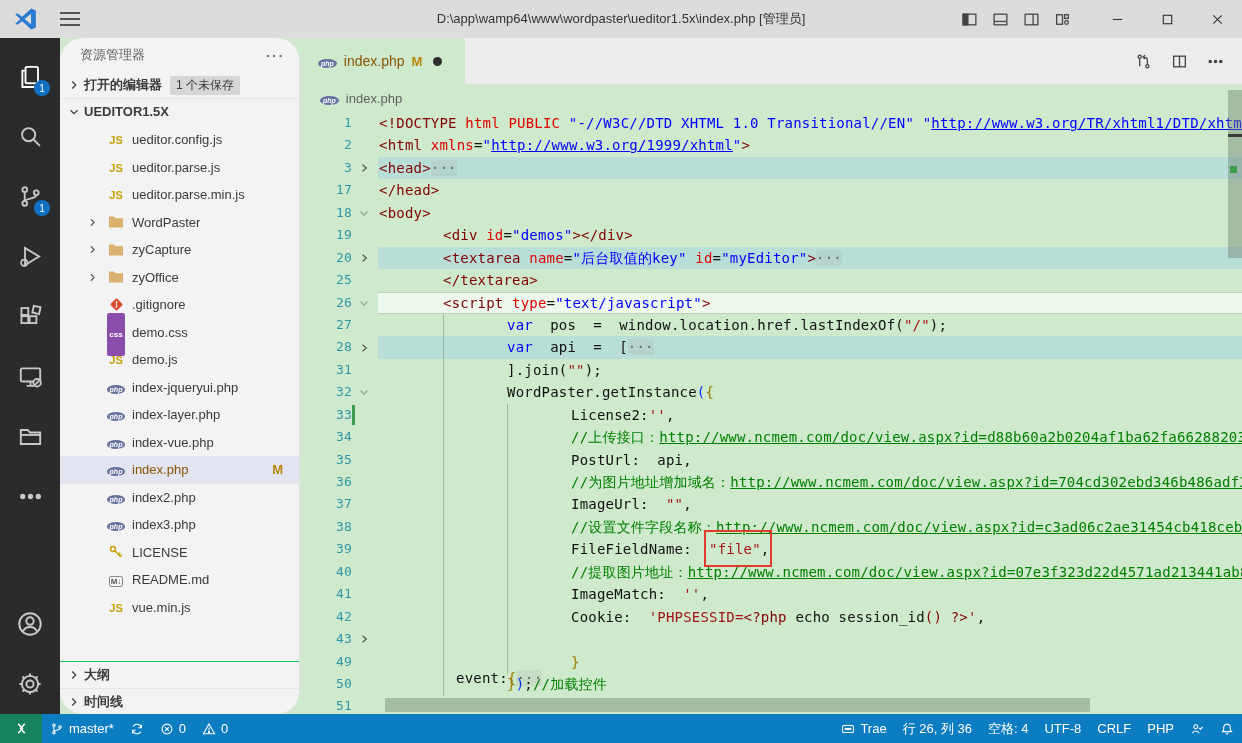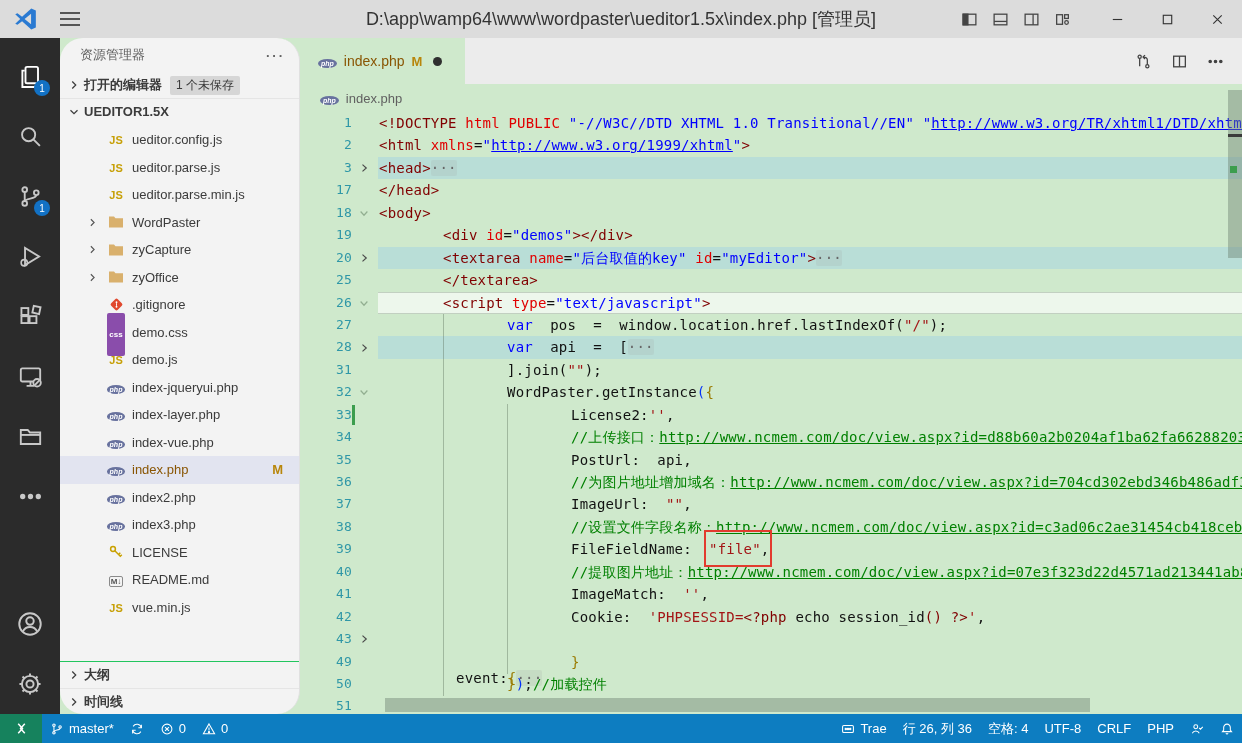--- a/index.html
+++ b/index.html
@@ -5,21 +5,21 @@
   * { margin:0; padding:0; box-sizing:border-box; }
   html,body { width:1242px; height:743px; overflow:hidden; }
   body { font-family:"Liberation Sans", sans-serif; }
   .app { position:relative; width:1242px; height:743px; background:#cfe9cc; overflow:hidden; }
 
   
   .titlebar { height:38px; background:#dcdcdc; display:flex; align-items:center; position:relative; }
   .tb-logo { margin-left:12px; display:flex; }
   .tb-menu { margin-left:22px; display:flex; flex-direction:column; gap:4px; cursor:pointer; }
   .tb-menu i { display:block; width:20px; height:2px; background:#555; }
-  .tb-title { position:absolute; left:50%; transform:translateX(-50%); font-size:18px; color:#333; white-space:nowrap; }
+  .tb-title { position:absolute; left:50%; transform:translateX(-50%); font-size:13px; color:#333; white-space:nowrap; }
   .tb-right { margin-left:auto; display:flex; align-items:center; }
   .layout-icons { display:flex; margin-right:14px; }
   .layout-icons .ic { width:31px; height:30px; display:flex; align-items:center; justify-content:center; color:#444; cursor:pointer; }
   .win-controls { display:flex; }
   .win-controls .wc { width:50px; height:38px; display:flex; align-items:center; justify-content:center; color:#333; cursor:pointer; }
 
   
   .main { display:flex; height:676px; }
 
   .activitybar { width:60px; background:#2b2b2b; display:flex; flex-direction:column; align-items:center; padding-top:38px; flex:none; }

